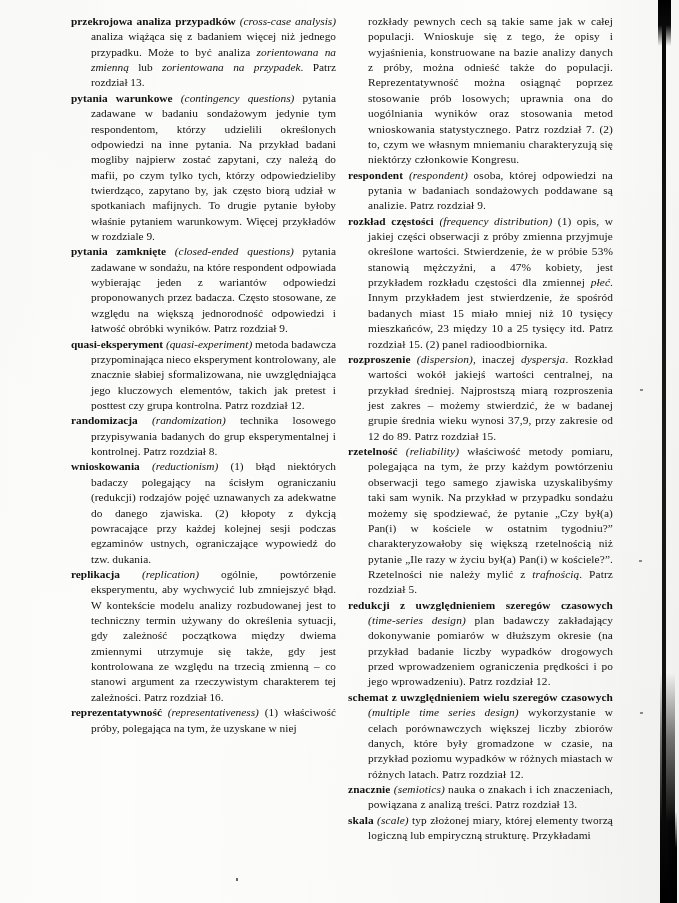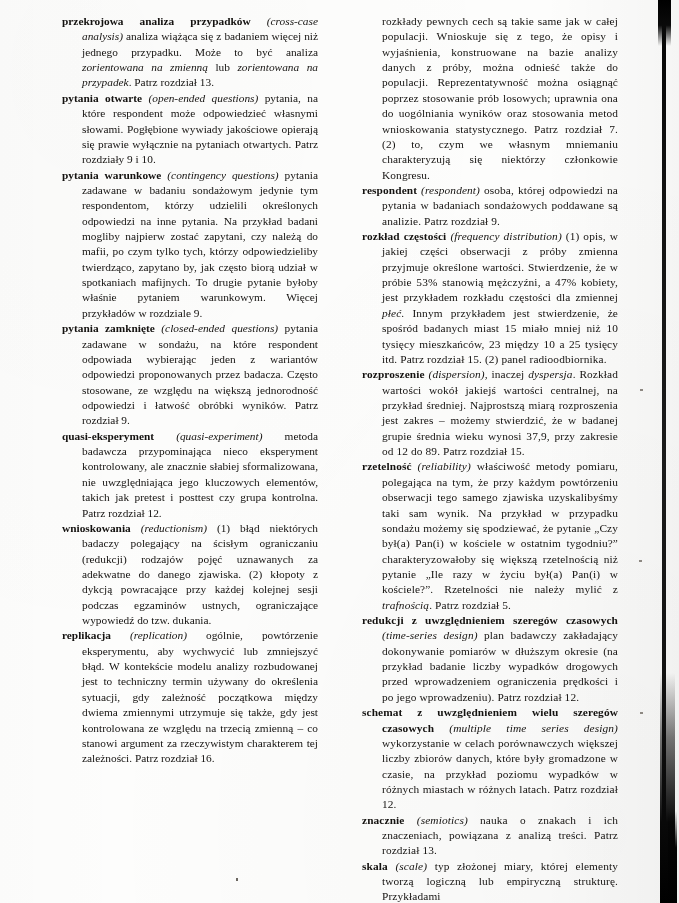--- a/index.html
+++ b/index.html
@@ -75,25 +75,25 @@
   
   .speck {
     position: absolute;
     background: #6b6660;
     pointer-events: none;
   }
 
   #columns {
     position: absolute;
     top: 14px;
-    left: 62px;
+    left: 71px;
     width: 556px;
     height: 860px;
     display: flex;
-    gap: 44px;
+    gap: 12px;
   }
 
   .column {
     width: 265px;
   }
 
   .entry {
     margin: 0 0 0 0;
     padding: 0;
     font-size: 11.35px;
@@ -129,26 +129,27 @@
 </head>
 <body>
 
 <div id="page">
 
   <div id="paper-texture"></div>
 
   <div id="columns">
     <div class="column">
         <p class="entry"><span class="term">przekrojowa analiza przypadków</span> <span class="eng">(cross-case analysis)</span> analiza wiążąca się z badaniem więcej niż jednego przypadku. Może to być analiza <span class="it">zorientowana na zmienną</span> lub <span class="it">zorientowana na przypadek</span>. Patrz rozdział 13.</p>
-        <p class="entry"><span class="term">pytania otwarte</span> <span class="eng">(open-ended questions)</span> pytania, na które respondent może odpowiedzieć własnymi słowami. Pogłębione wywiady jakościowe opierają się prawie wyłącznie na pytaniach otwartych. Patrz rozdziały 9 i 10.</p>
         <p class="entry"><span class="term">pytania warunkowe</span> <span class="eng">(contingency questions)</span> pytania zadawane w badaniu sondażowym jedynie tym respondentom, którzy udzielili określonych odpowiedzi na inne pytania. Na przykład badani mogliby najpierw zostać zapytani, czy należą do mafii, po czym tylko tych, którzy odpowiedzieliby twierdząco, zapytano by, jak często biorą udział w spotkaniach mafijnych. To drugie pytanie byłoby właśnie pytaniem warunkowym. Więcej przykładów w rozdziale 9.</p>
         <p class="entry"><span class="term">pytania zamknięte</span> <span class="eng">(closed-ended questions)</span> pytania zadawane w sondażu, na które respondent odpowiada wybierając jeden z wariantów odpowiedzi proponowanych przez badacza. Często stosowane, ze względu na większą jednorodność odpowiedzi i łatwość obróbki wyników. Patrz rozdział 9.</p>
         <p class="entry"><span class="term">quasi-eksperyment</span> <span class="eng">(quasi-experiment)</span> metoda badawcza przypominająca nieco eksperyment kontrolowany, ale znacznie słabiej sformalizowana, nie uwzględniająca jego kluczowych elementów, takich jak pretest i posttest czy grupa kontrolna. Patrz rozdział 12.</p>
+        <p class="entry"><span class="term">randomizacja</span> <span class="eng">(randomization)</span> technika losowego przypisywania badanych do grup eksperymentalnej i kontrolnej. Patrz rozdział 8.</p>
         <p class="entry"><span class="term">wnioskowania</span> <span class="eng">(reductionism)</span> (1) błąd niektórych badaczy polegający na ścisłym ograniczaniu (redukcji) rodzajów pojęć uznawanych za adekwatne do danego zjawiska. (2) kłopoty z dykcją powracające przy każdej kolejnej sesji podczas egzaminów ustnych, ograniczające wypowiedź do tzw. dukania.</p>
         <p class="entry"><span class="term">replikacja</span> <span class="eng">(replication)</span> ogólnie, powtórzenie eksperymentu, aby wychwycić lub zmniejszyć błąd. W kontekście modelu analizy rozbudowanej jest to techniczny termin używany do określenia sytuacji, gdy zależność początkowa między dwiema zmiennymi utrzymuje się także, gdy jest kontrolowana ze względu na trzecią zmienną – co stanowi argument za rzeczywistym charakterem tej zależności. Patrz rozdział 16.</p>
+        <p class="entry"><span class="term">reprezentatywność</span> <span class="eng">(representativeness)</span> (1) właściwość próby, polegająca na tym, że uzyskane w niej</p>
       </div>
     <div class="column">
         <p class="entry continued">rozkłady pewnych cech są takie same jak w całej populacji. Wnioskuje się z tego, że opisy i wyjaśnienia, konstruowane na bazie analizy danych z próby, można odnieść także do populacji. Reprezentatywność można osiągnąć poprzez stosowanie prób losowych; uprawnia ona do uogólniania wyników oraz stosowania metod wnioskowania statystycznego. Patrz rozdział 7. (2) to, czym we własnym mniemaniu charakteryzują się niektórzy członkowie Kongresu.</p>
         <p class="entry"><span class="term">respondent</span> <span class="eng">(respondent)</span> osoba, której odpowiedzi na pytania w badaniach sondażowych poddawane są analizie. Patrz rozdział 9.</p>
         <p class="entry"><span class="term">rozkład częstości</span> <span class="eng">(frequency distribution)</span> (1) opis, w jakiej części obserwacji z próby zmienna przyjmuje określone wartości. Stwierdzenie, że w próbie 53% stanowią mężczyźni, a 47% kobiety, jest przykładem rozkładu częstości dla zmiennej <span class="it">płeć</span>. Innym przykładem jest stwierdzenie, że spośród badanych miast 15 miało mniej niż 10 tysięcy mieszkańców, 23 między 10 a 25 tysięcy itd. Patrz rozdział 15. (2) panel radioodbiornika.</p>
         <p class="entry"><span class="term">rozproszenie</span> <span class="eng">(dispersion)</span>, inaczej <span class="it">dyspersja</span>. Rozkład wartości wokół jakiejś wartości centralnej, na przykład średniej. Najprostszą miarą rozproszenia jest zakres – możemy stwierdzić, że w badanej grupie średnia wieku wynosi 37,9, przy zakresie od 12 do 89. Patrz rozdział 15.</p>
         <p class="entry"><span class="term">rzetelność</span> <span class="eng">(reliability)</span> właściwość metody pomiaru, polegająca na tym, że przy każdym powtórzeniu obserwacji tego samego zjawiska uzyskalibyśmy taki sam wynik. Na przykład w przypadku sondażu możemy się spodziewać, że pytanie „Czy był(a) Pan(i) w kościele w ostatnim tygodniu?” charakteryzowałoby się większą rzetelnością niż pytanie „Ile razy w życiu był(a) Pan(i) w kościele?”. Rzetelności nie należy mylić z <span class="it">trafnością</span>. Patrz rozdział 5.</p>
         <p class="entry"><span class="term">redukcji z uwzględnieniem szeregów czasowych</span> <span class="eng">(time-series design)</span> plan badawczy zakładający dokonywanie pomiarów w dłuższym okresie (na przykład badanie liczby wypadków drogowych przed wprowadzeniem ograniczenia prędkości i po jego wprowadzeniu). Patrz rozdział 12.</p>
         <p class="entry"><span class="term">schemat z uwzględnieniem wielu szeregów czasowych</span> <span class="eng">(multiple time series design)</span> wykorzystanie w celach porównawczych większej liczby zbiorów danych, które były gromadzone w czasie, na przykład poziomu wypadków w różnych miastach w różnych latach. Patrz rozdział 12.</p>
         <p class="entry"><span class="term">znacznie</span> <span class="eng">(semiotics)</span> nauka o znakach i ich znaczeniach, powiązana z analizą treści. Patrz rozdział 13.</p>

